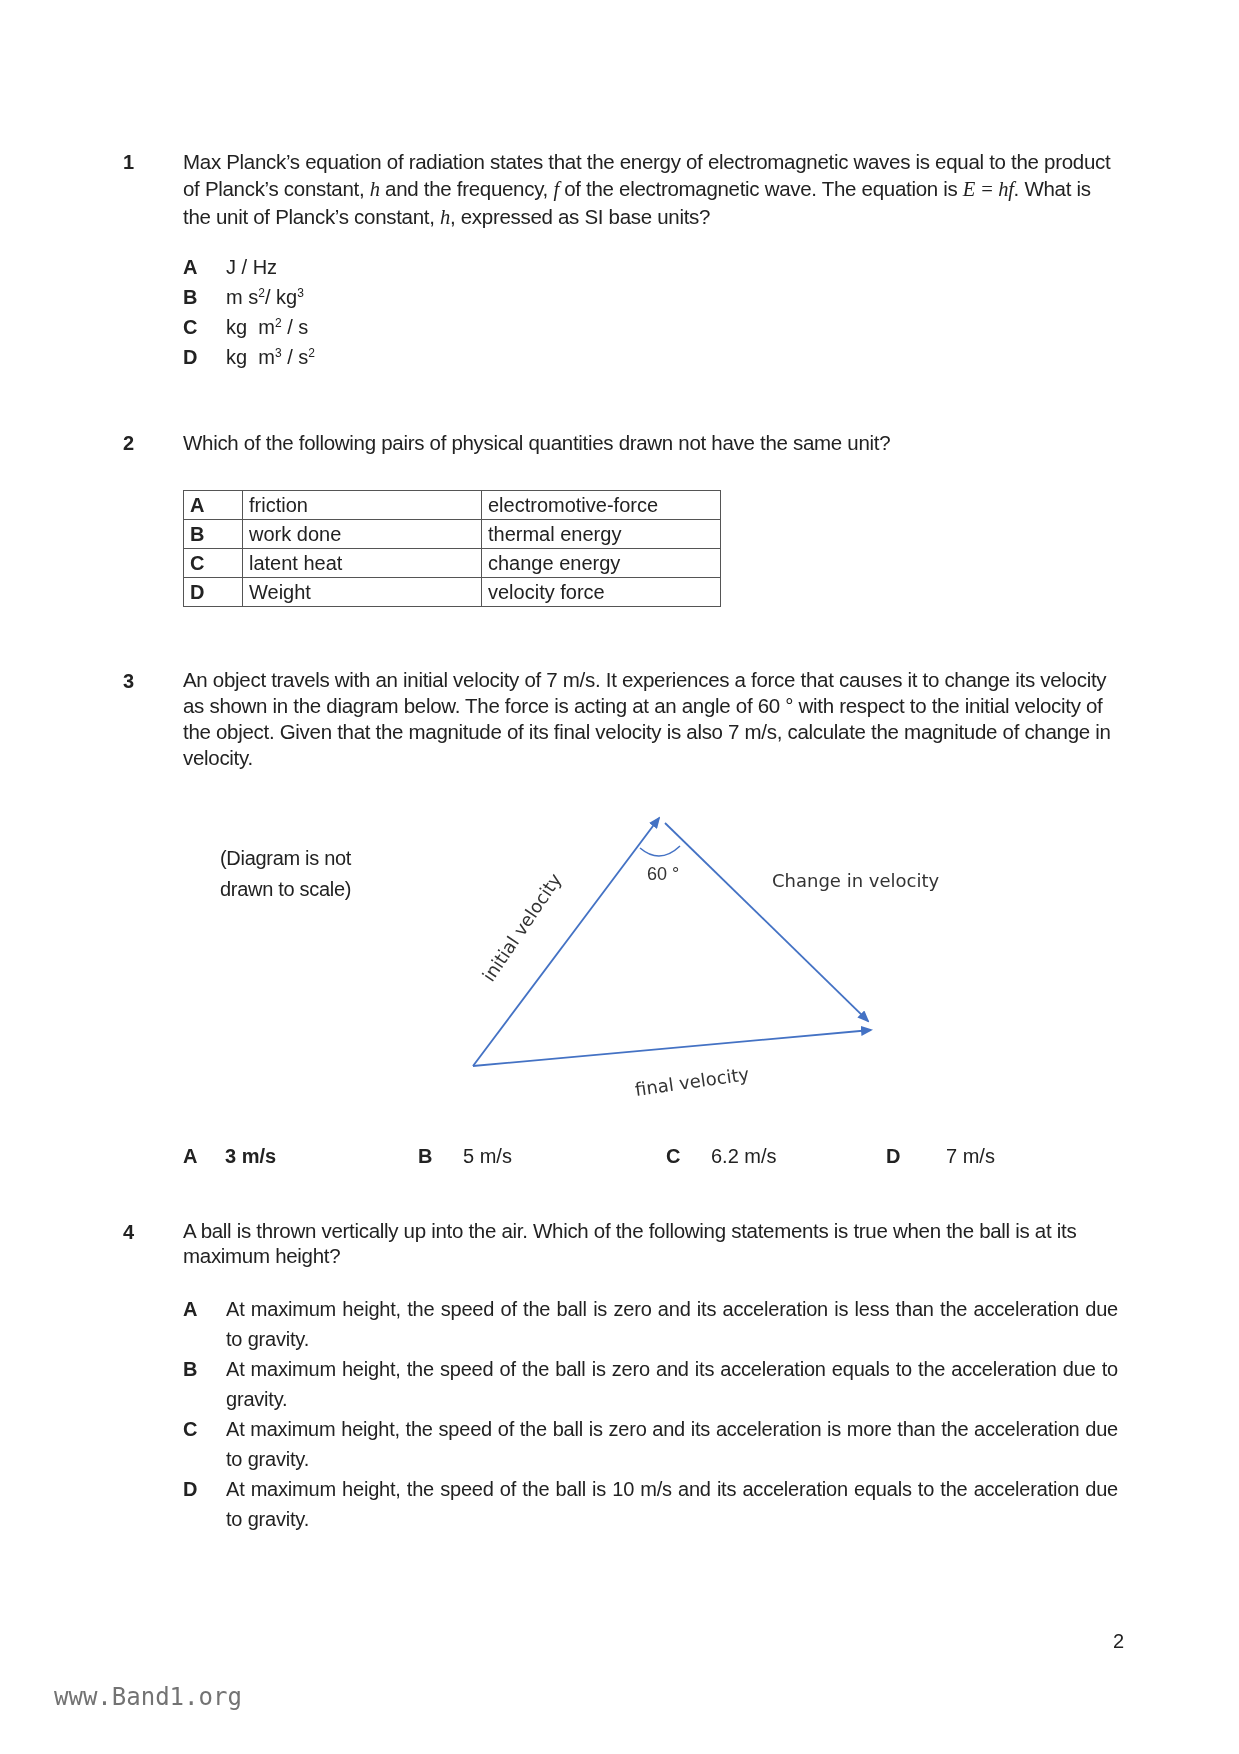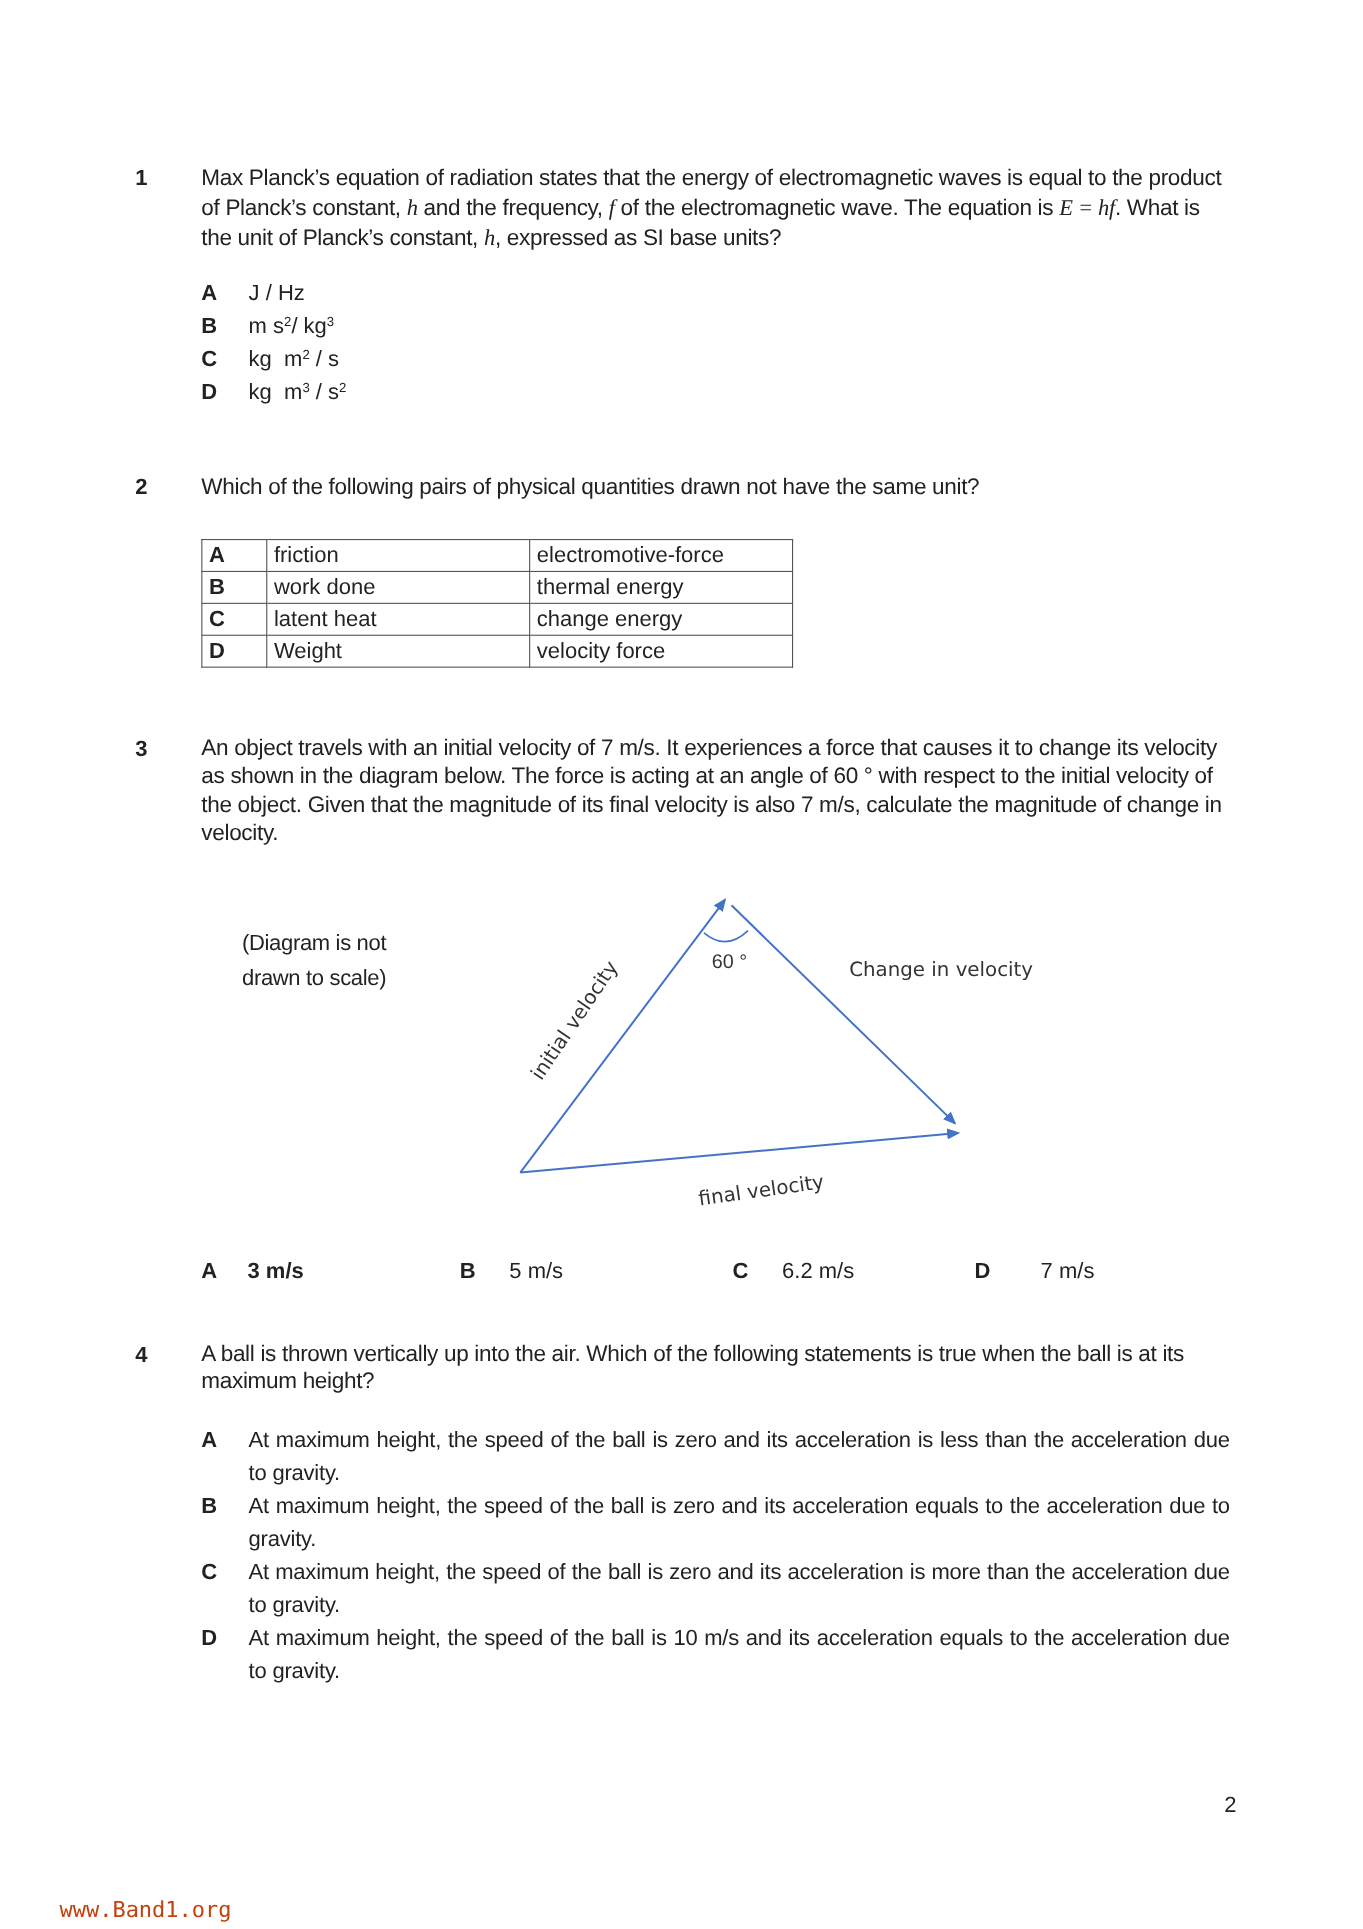--- a/index.html
+++ b/index.html
@@ -19,21 +19,21 @@
   table.pairs td { border: 1.5px solid #555; height: 28px; padding: 0 6px; text-align: left; }
   table.pairs td.l { width: 46px; text-align: left; font-weight: bold; }
   table.pairs td.c1 { width: 226px; }
   table.pairs td.c2 { width: 226px; }
 
   .note { position: absolute; left: 220px; top: 843px; font-size: 20px; line-height: 31px; letter-spacing: -0.3px; }
   svg.diagram { position: absolute; left: 0; top: 0; }
   .ans-row span { position: absolute; top: 1145px; font-size: 20px; }
   .ans-row .lbl { font-weight: bold; }
   .page-num { position: absolute; left: 1113px; top: 1630px; font-size: 20px; }
-  .footer { position: absolute; left: 54px; top: 1724px; font-family: "DejaVu Sans Mono", monospace; font-size: 20px; color: #c2410c; }
+  .footer { position: absolute; left: 54px; top: 1683px; font-family: "DejaVu Sans Mono", monospace; font-size: 24px; color: #737373; }
 </style>
 </head>
 <body>
 
 <div class="q-num" style="top:151px;">1</div>
 <div class="q-text" style="top:148px;"><span>Max Planck’s equation of radiation states that the energy of electromagnetic waves is equal to the product of Planck’s constant, </span><span class="math">h</span><span> and the frequency, </span><span class="math">f</span><span> of the electromagnetic wave. The equation is </span><span class="math">E = hf</span><span>. What is the unit of Planck’s constant, </span><span class="math">h</span><span>, expressed as SI base units?</span></div>
 
 <div class="opt" style="top:256px;">
   <span class="lbl">A</span>
   <span>J / Hz</span>

